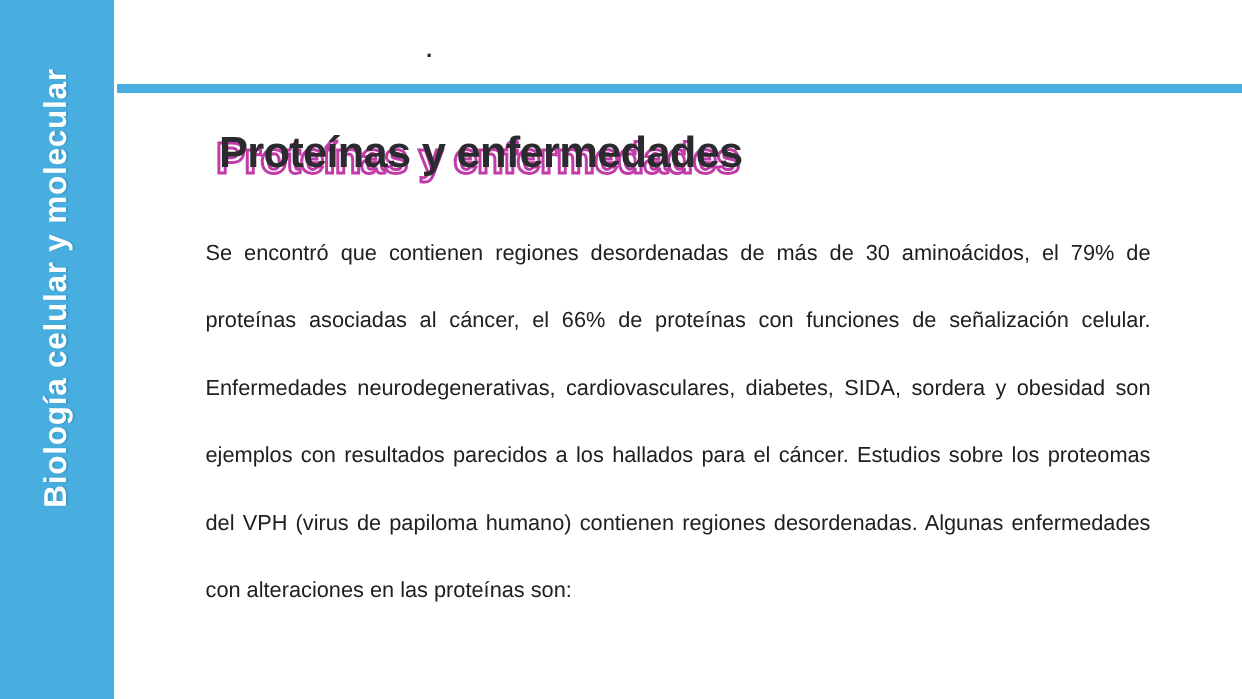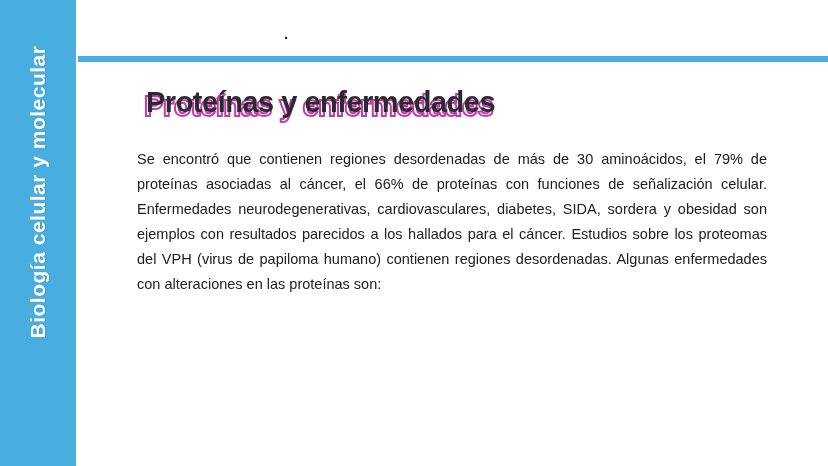--- a/index.html
+++ b/index.html
@@ -81,21 +81,21 @@
     color: #2b2a2e;
   }
 
   
   .body-paragraph {
     position: absolute;
     left: 137px;
     top: 147px;
     width: 630px;
     font-size: 14.5px;
-    line-height: 25px;
+    line-height: 45px;
     text-align: justify;
     color: #202020;
   }
 </style>
 </head>
 <body>
 
 <div class="slide">
 
   <div class="sidebar">

